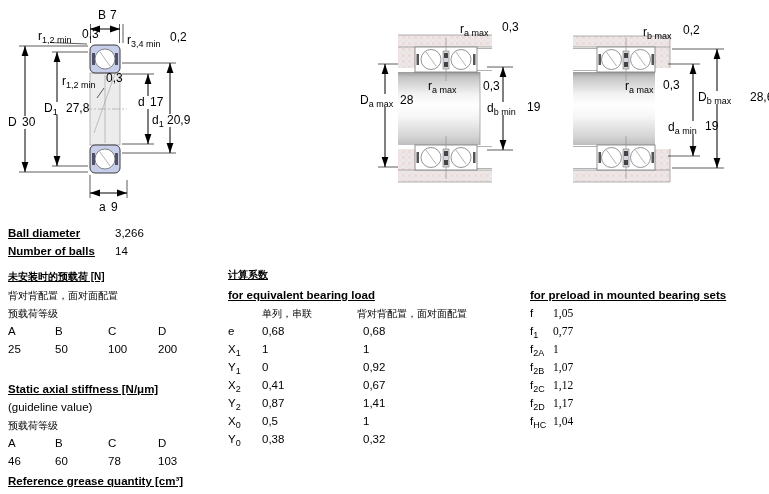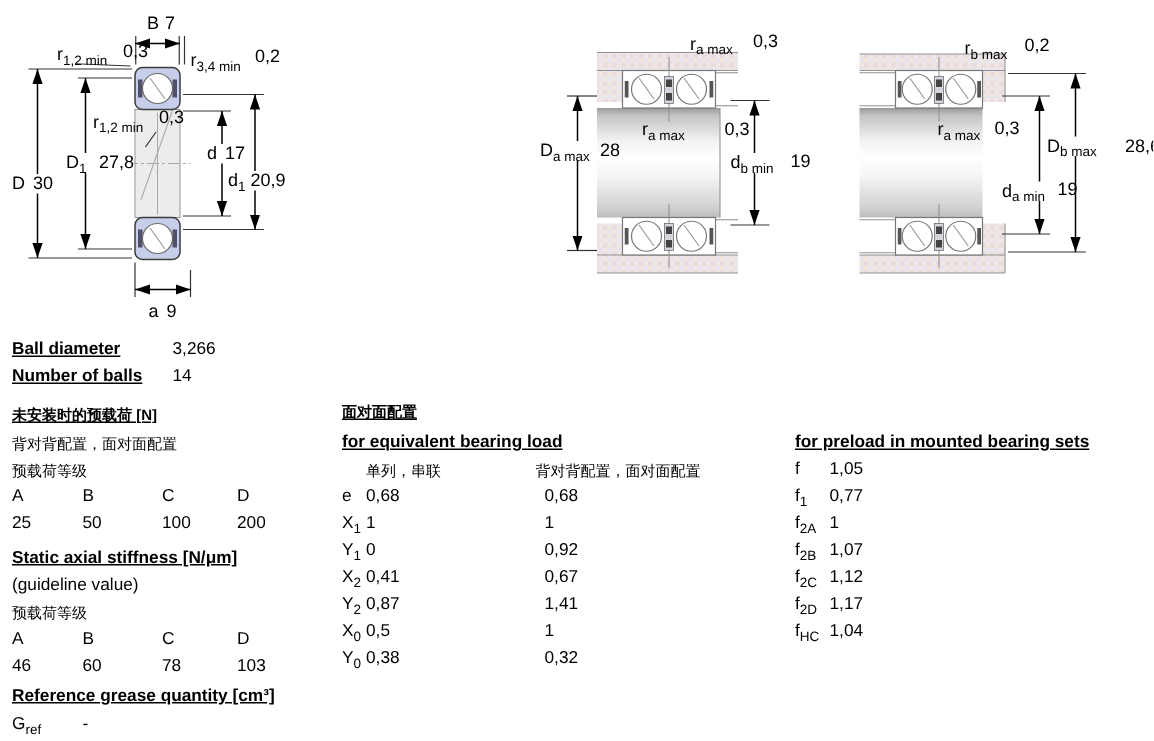--- a/index.html
+++ b/index.html
@@ -6,22 +6,22 @@
   .page{position:relative;width:769px;height:494px;background:#ffffff;
         font-family:"Liberation Sans","DejaVu Sans",sans-serif;font-size:11.5px;color:#000;overflow:hidden;}
   .col{position:absolute;}
   .row{position:relative;height:18px;white-space:nowrap;}
   .b{font-weight:bold;text-decoration:underline;}
   .zh{font-size:10px;}
   .cell{position:absolute;top:0;}
   sub{font-size:9px;line-height:0;}
   
   .ca{left:0;} .cb{left:47px;} .cc{left:100px;} .cd{left:150px;} .cv{left:107px;}
-  .m0{left:0;} .m1{left:16px;text-align:right;} .m2{left:135px;} .mh2{left:129px;}
-  .r0{left:0;} .r1{left:23px;}
+  .m0{left:0;} .m1{left:34px;text-align:right;} .m2{left:135px;} .mh2{left:129px;}
+  .r0{left:0;} .r1{left:23px;font-family:Liberation Serif, serif;}
   
   svg text{font-size:12px;font-family:"Liberation Sans","DejaVu Sans",sans-serif;fill:#000;}
   svg .dsub{font-size:9px;}
   .dim{stroke:#000;stroke-width:1;}
   .ext{stroke:#333;stroke-width:0.8;}
   .thin{stroke:#909090;stroke-width:0.7;}
   .cl{stroke:#a8a8a8;stroke-width:0.7;}
 </style>
 </head>
 <body>
@@ -276,21 +276,21 @@
     <span class="cell cc">C</span>
     <span class="cell cd">D</span>
   </div>
   <div class="row">
     <span class="cell ca">25</span>
     <span class="cell cb">50</span>
     <span class="cell cc">100</span>
     <span class="cell cd">200</span>
   </div>
 
-  <div class="row b" style="margin-top:5px">Static axial stiffness [N/μm]</div>
+  <div class="row b" style="margin-top:22px">Static axial stiffness [N/μm]</div>
   <div class="row">(guideline value)</div>
   <div class="row zh">预载荷等级</div>
   <div class="row">
     <span class="cell ca">A</span>
     <span class="cell cb">B</span>
     <span class="cell cc">C</span>
     <span class="cell cd">D</span>
   </div>
   <div class="row">
     <span class="cell ca">46</span>
@@ -300,21 +300,21 @@
   </div>
 
   <div class="row b" style="margin-top:2px;height:19px">Reference grease quantity [cm³]</div>
   <div class="row">
     <span class="cell ca"><span>G</span><sub>ref</sub></span>
     <span class="cell cb">-</span>
   </div>
 </div>
 
 <div class="col" style="left:228px;top:268px;width:295px">
-  <div class="row b zh" style="height:21px">面对面配置</div>
+  <div class="row b zh" style="height:21px">计算系数</div>
   <div class="row b">for equivalent bearing load</div>
   <div class="row">
     <span class="cell zh m1">单列，串联</span>
     <span class="cell zh mh2">背对背配置，面对面配置</span>
   </div>
   <div class="row">
     <span class="cell m0"><span>e</span><sub></sub></span>
     <span class="cell m1">0,68</span>
     <span class="cell m2">0,68</span>
   </div>

